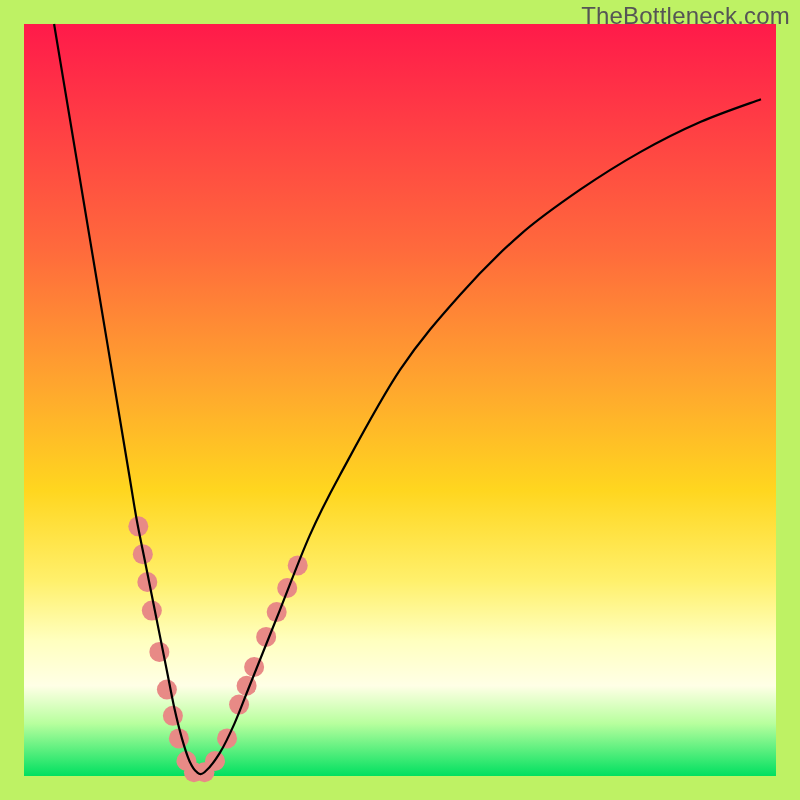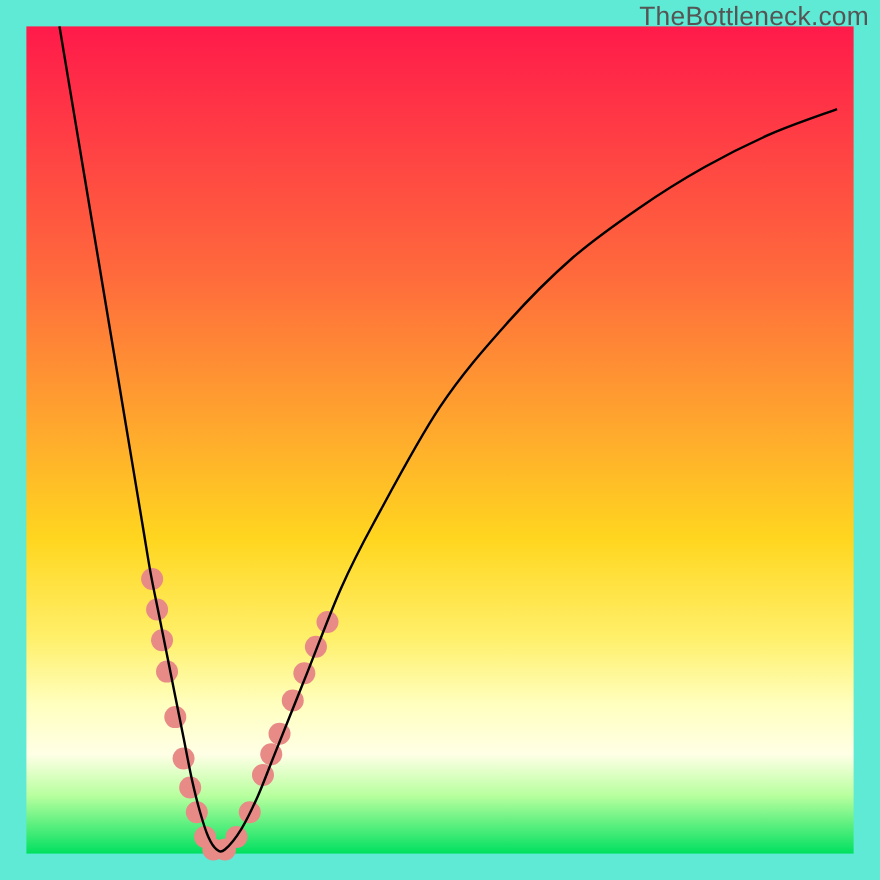--- a/index.html
+++ b/index.html
@@ -10,21 +10,21 @@
     overflow: hidden;
     background: #000;
     font-family: Arial, Helvetica, sans-serif;
   }
   .frame {
     position: absolute;
     top: 0;
     left: 0;
     width: 800px;
     height: 800px;
-    background: #5eead4;
+    background: #bef264;
   }
   .plot-area {
     position: absolute;
     top: 24px;
     left: 24px;
     width: 752px;
     height: 752px;
     
     background: linear-gradient(to bottom,
       #ff1a4a 0%,

